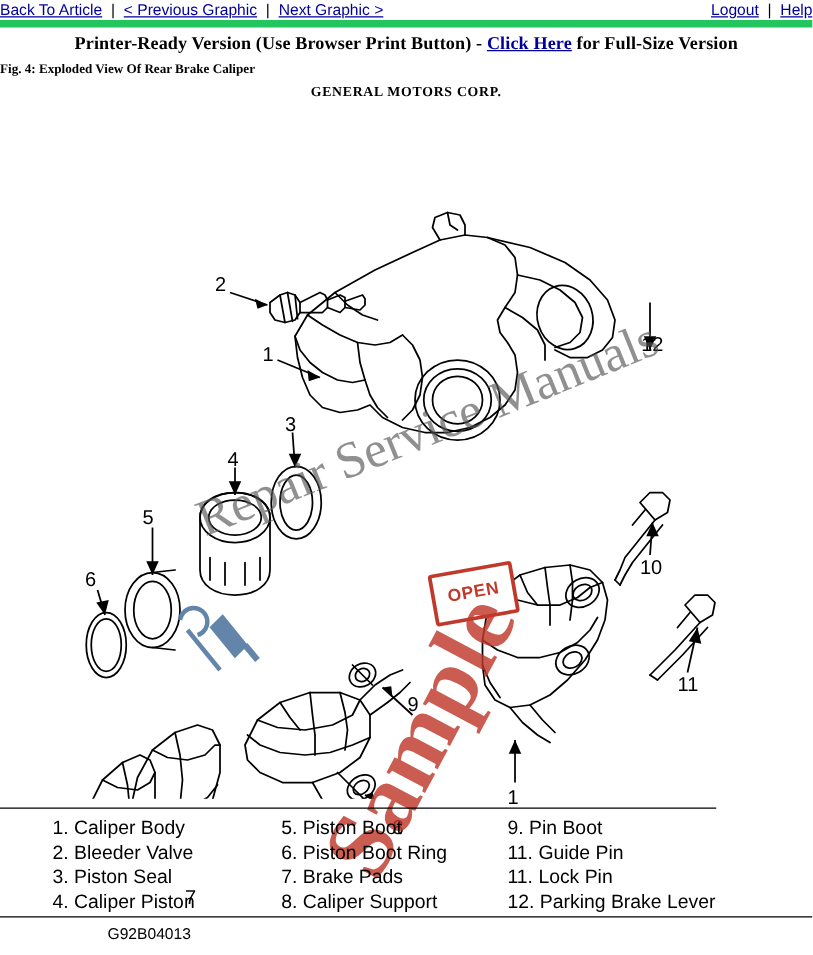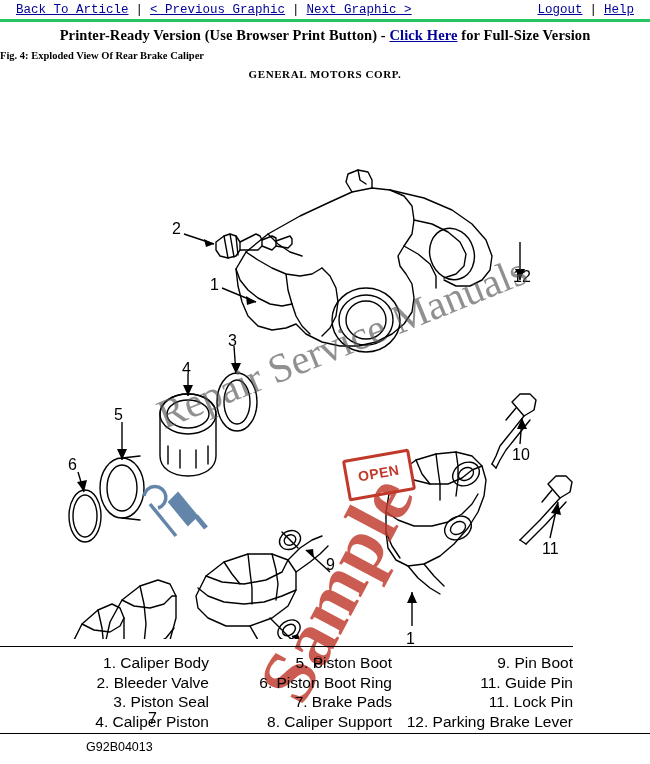--- a/index.html
+++ b/index.html
@@ -12,25 +12,25 @@
     background: #ffffff;
     font-family: "Liberation Serif", serif;
     color: #000;
     overflow: hidden;
     position: relative;
   }
 
   
   .topnav {
     height: 22px;
-    border-bottom: 3px solid #22c55e;
+    border-bottom: 6px solid #22c55e;
     display: flex;
     align-items: center;
-    padding: 0 16px;
-    font-family: Liberation Mono, monospace;
+    padding: 0 0;
+    font-family: Liberation Sans, sans-serif;
     font-size: 12.5px;
     box-sizing: border-box;
   }
   .topnav .left {
     display: flex;
     align-items: center;
     gap: 0;
   }
   .topnav .right {
     margin-left: auto;
@@ -146,21 +146,20 @@
   .legend {
     position: absolute;
     left: 0;
     top: 646px;
     width: 573px;
     border-top: 1px solid #000;
     padding-top: 6px;
     display: flex;
     font-family: "Liberation Sans", sans-serif;
     font-size: 15.5px;
-    text-align: right;
   }
   .legend .col {
     flex: 1;
     padding-left: 42px;
     line-height: 19.5px;
     box-sizing: border-box;
   }
   .legend .col:nth-child(2) { padding-left: 16px; }
   .legend .col:nth-child(3) { padding-left: 14px; }
   .legend .item { white-space: nowrap; }

